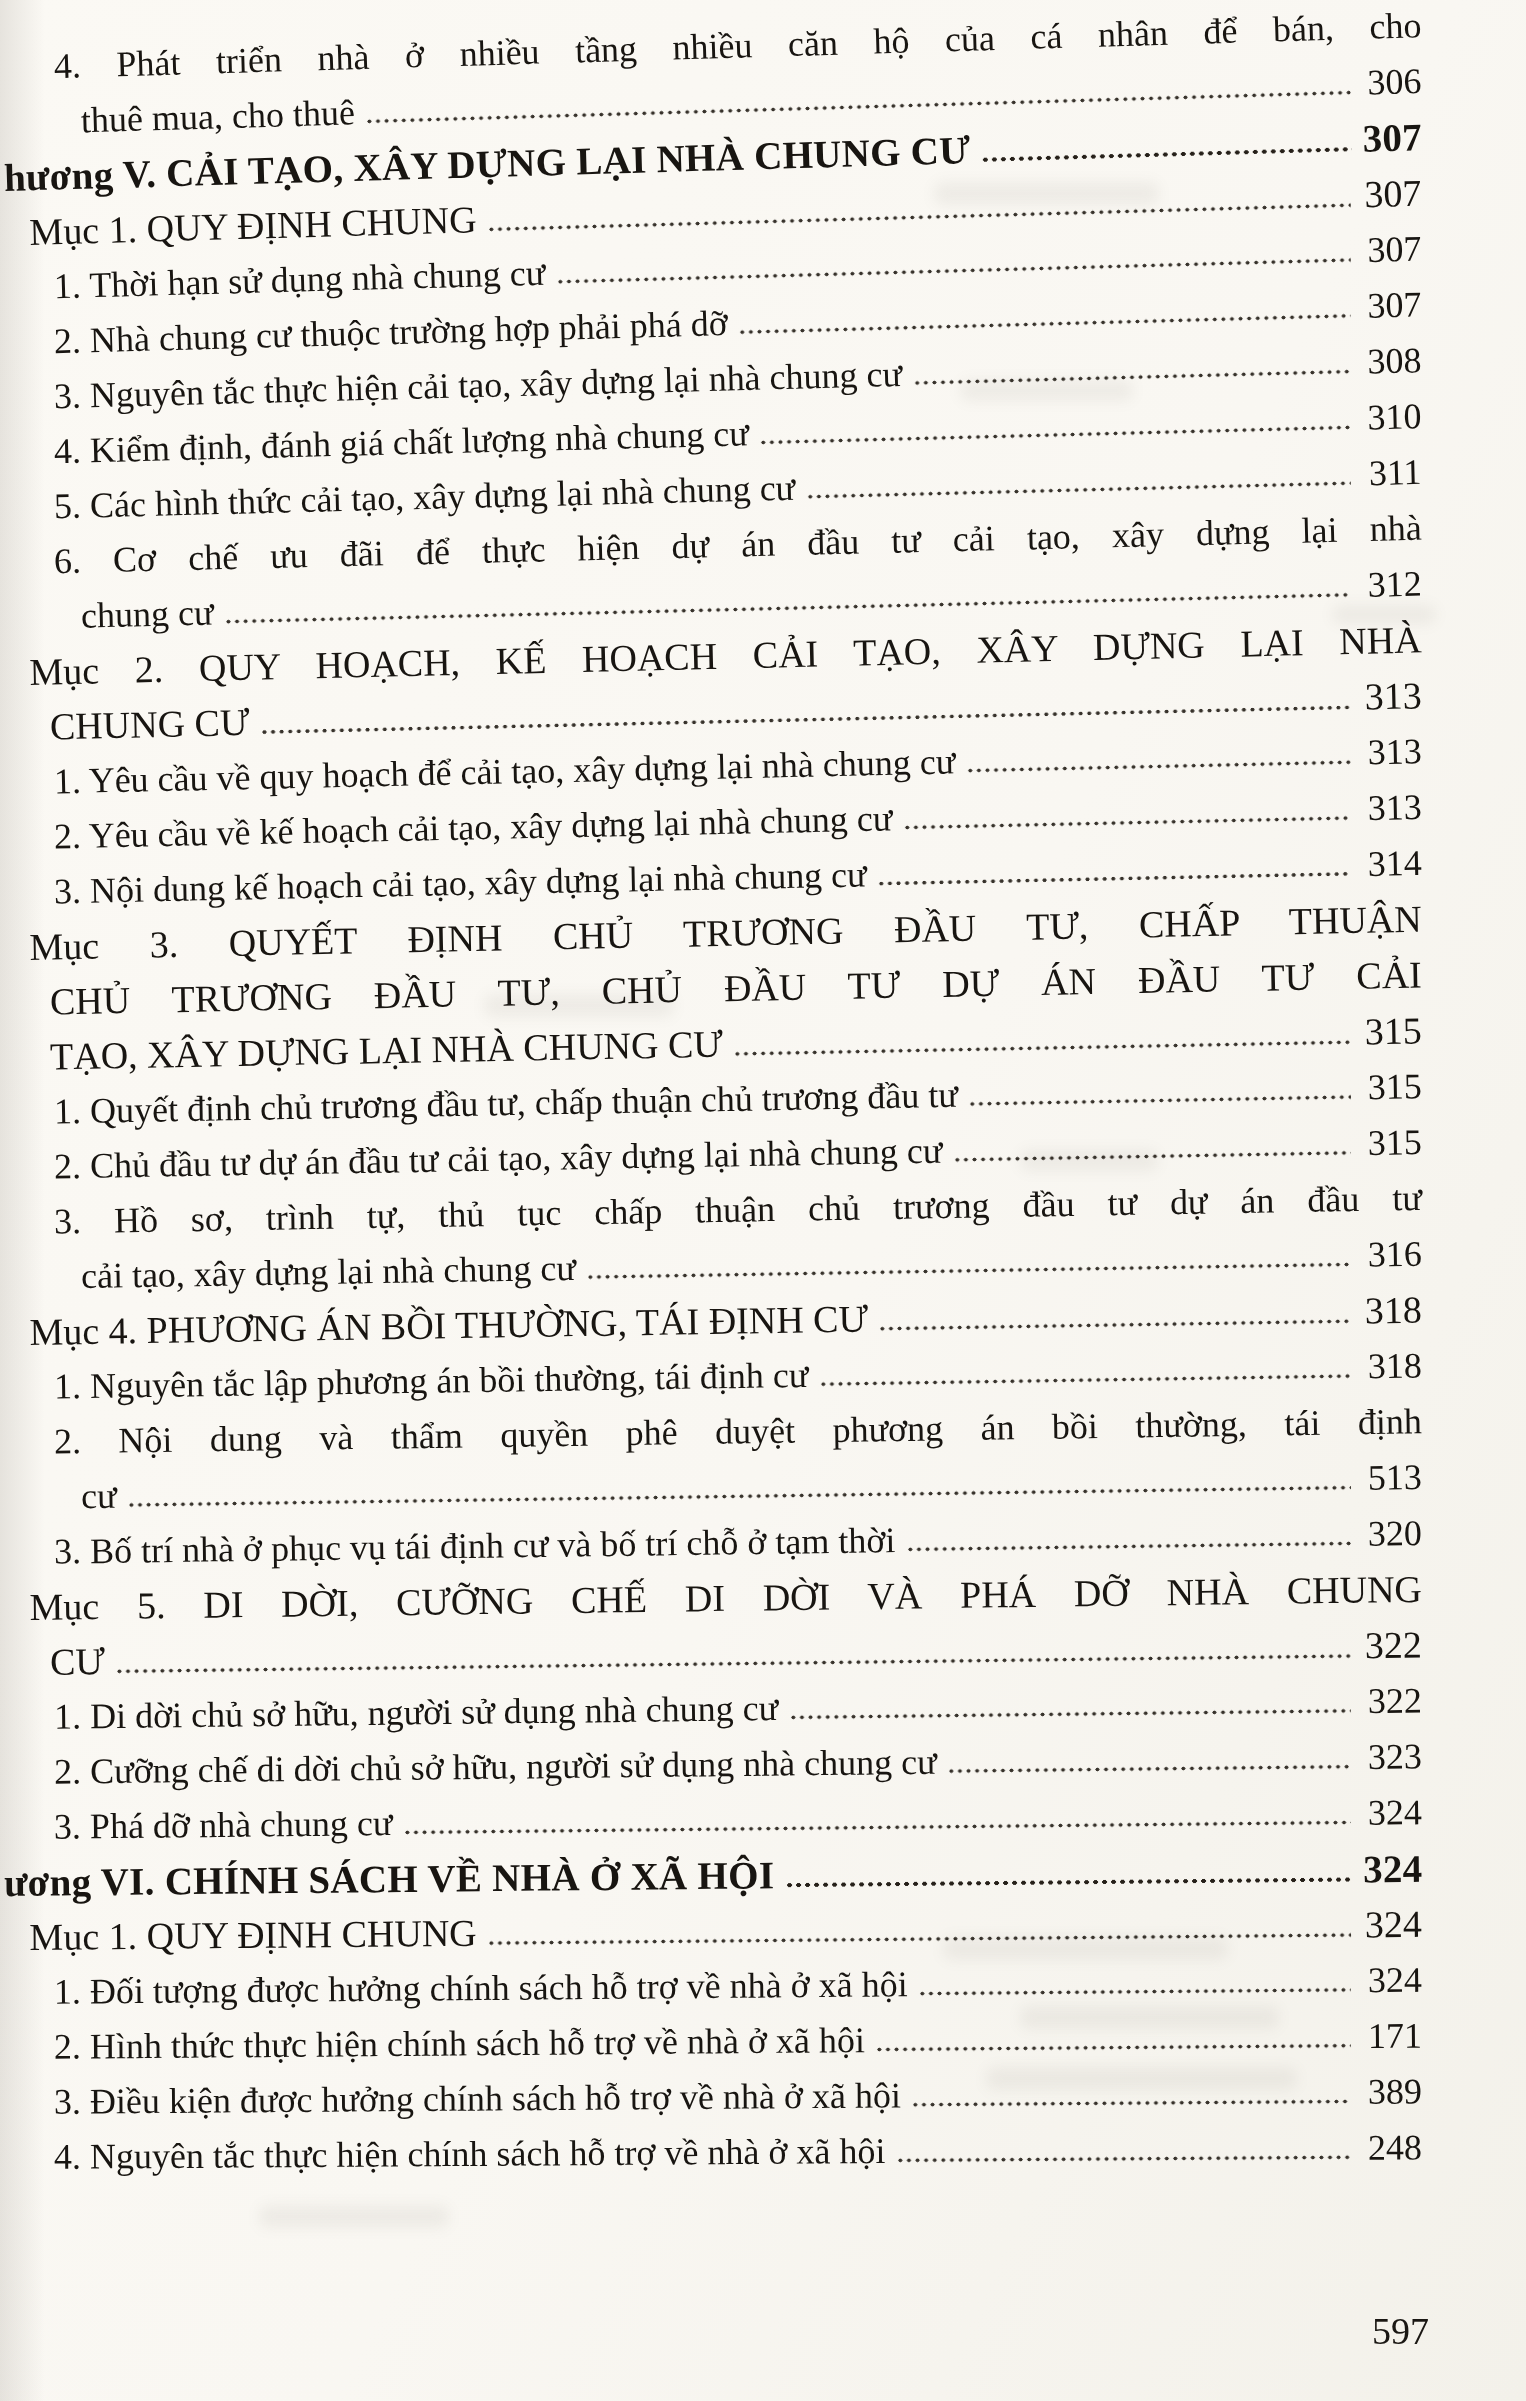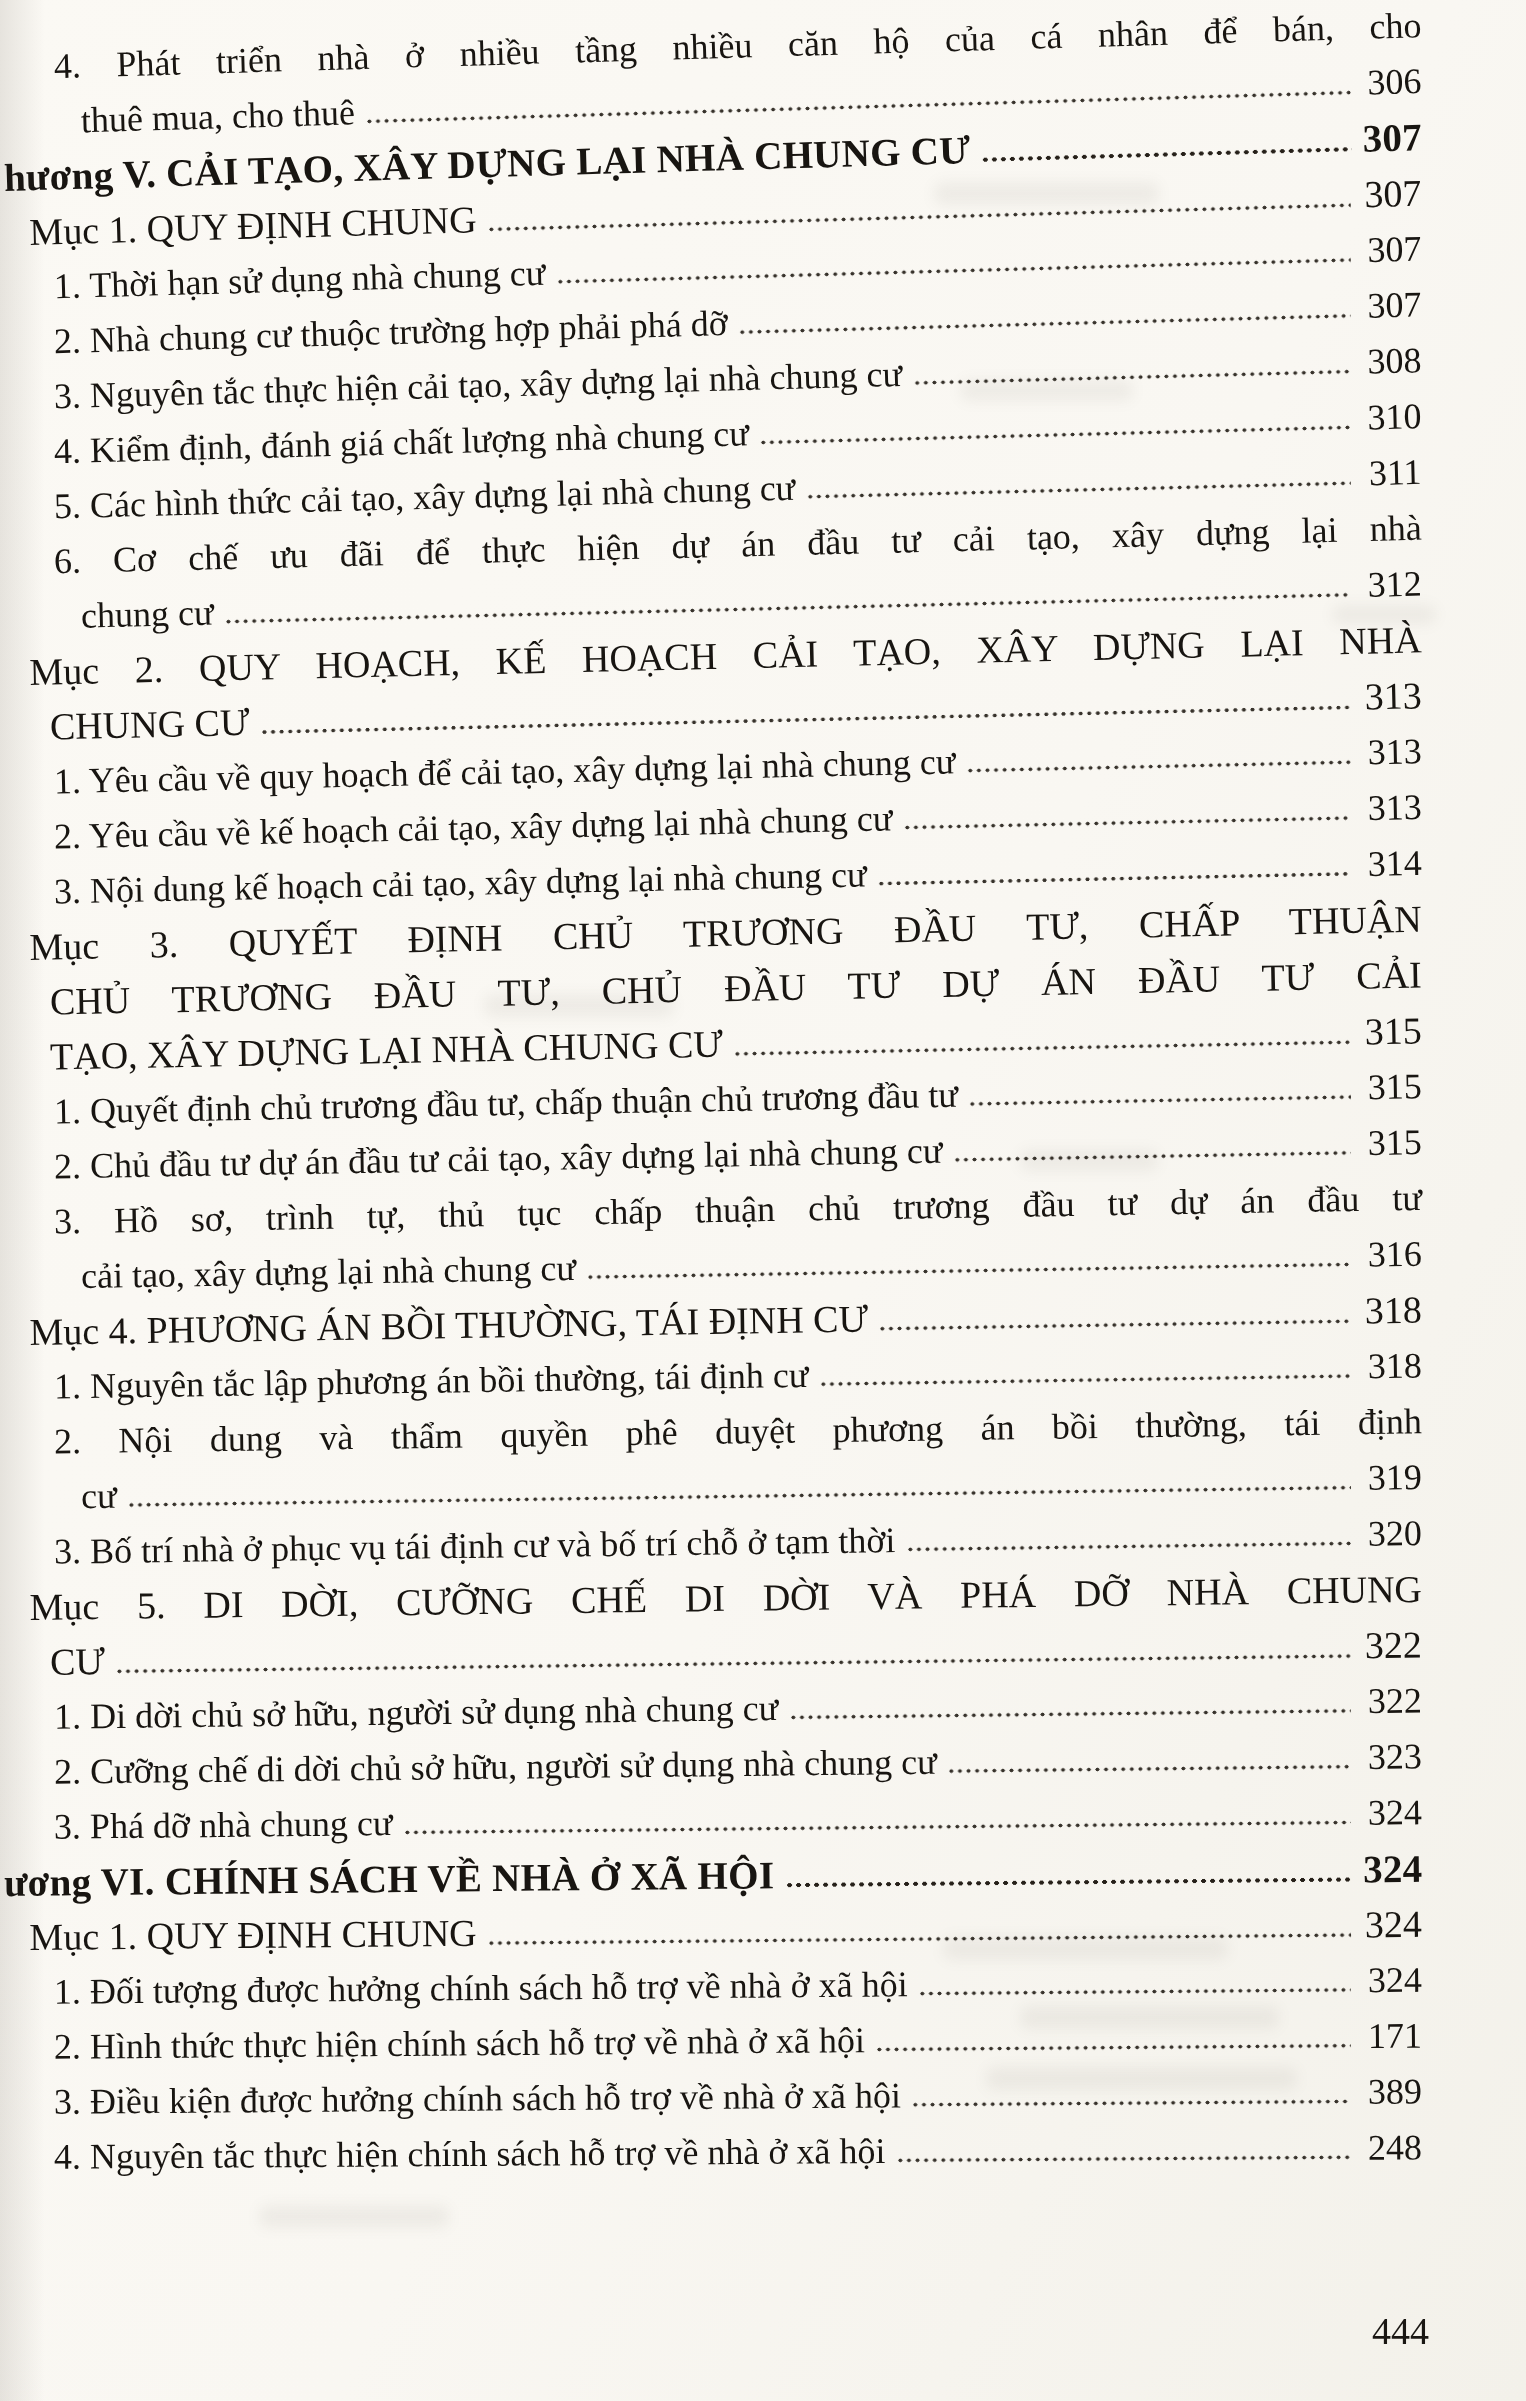--- a/index.html
+++ b/index.html
@@ -192,21 +192,21 @@
     <span class="lead"></span>
     <span class="pg">318</span>
   </div>
       <div class="line item nopage" style="transform: rotate(-0.852deg);">
     <span class="txt">2. Nội dung và thẩm quyền phê duyệt phương án bồi thường, tái định</span>
 
   </div>
       <div class="line item-cont" style="transform: rotate(-0.817deg);">
     <span class="txt">cư</span>
     <span class="lead"></span>
-    <span class="pg">319</span>
+    <span class="pg">513</span>
   </div>
       <div class="line item" style="transform: rotate(-0.782deg);">
     <span class="txt">3. Bố trí nhà ở phục vụ tái định cư và bố trí chỗ ở tạm thời</span>
     <span class="lead"></span>
     <span class="pg">320</span>
   </div>
       <div class="line muc nopage" style="transform: rotate(-0.747deg);">
     <span class="txt">Mục 5. DI DỜI, CƯỠNG CHẾ DI DỜI VÀ PHÁ DỠ NHÀ CHUNG</span>
 
   </div>
@@ -256,16 +256,16 @@
     <span class="pg">389</span>
   </div>
       <div class="line item" style="transform: rotate(-0.4deg);">
     <span class="txt">4. Nguyên tắc thực hiện chính sách hỗ trợ về nhà ở xã hội</span>
     <span class="lead"></span>
     <span class="pg">248</span>
   </div>
     </section>
 
   <footer class="footer">
-    <span class="pagenum">444</span>
+    <span class="pagenum">597</span>
   </footer>
 </main>
 
 
 </body></html>

